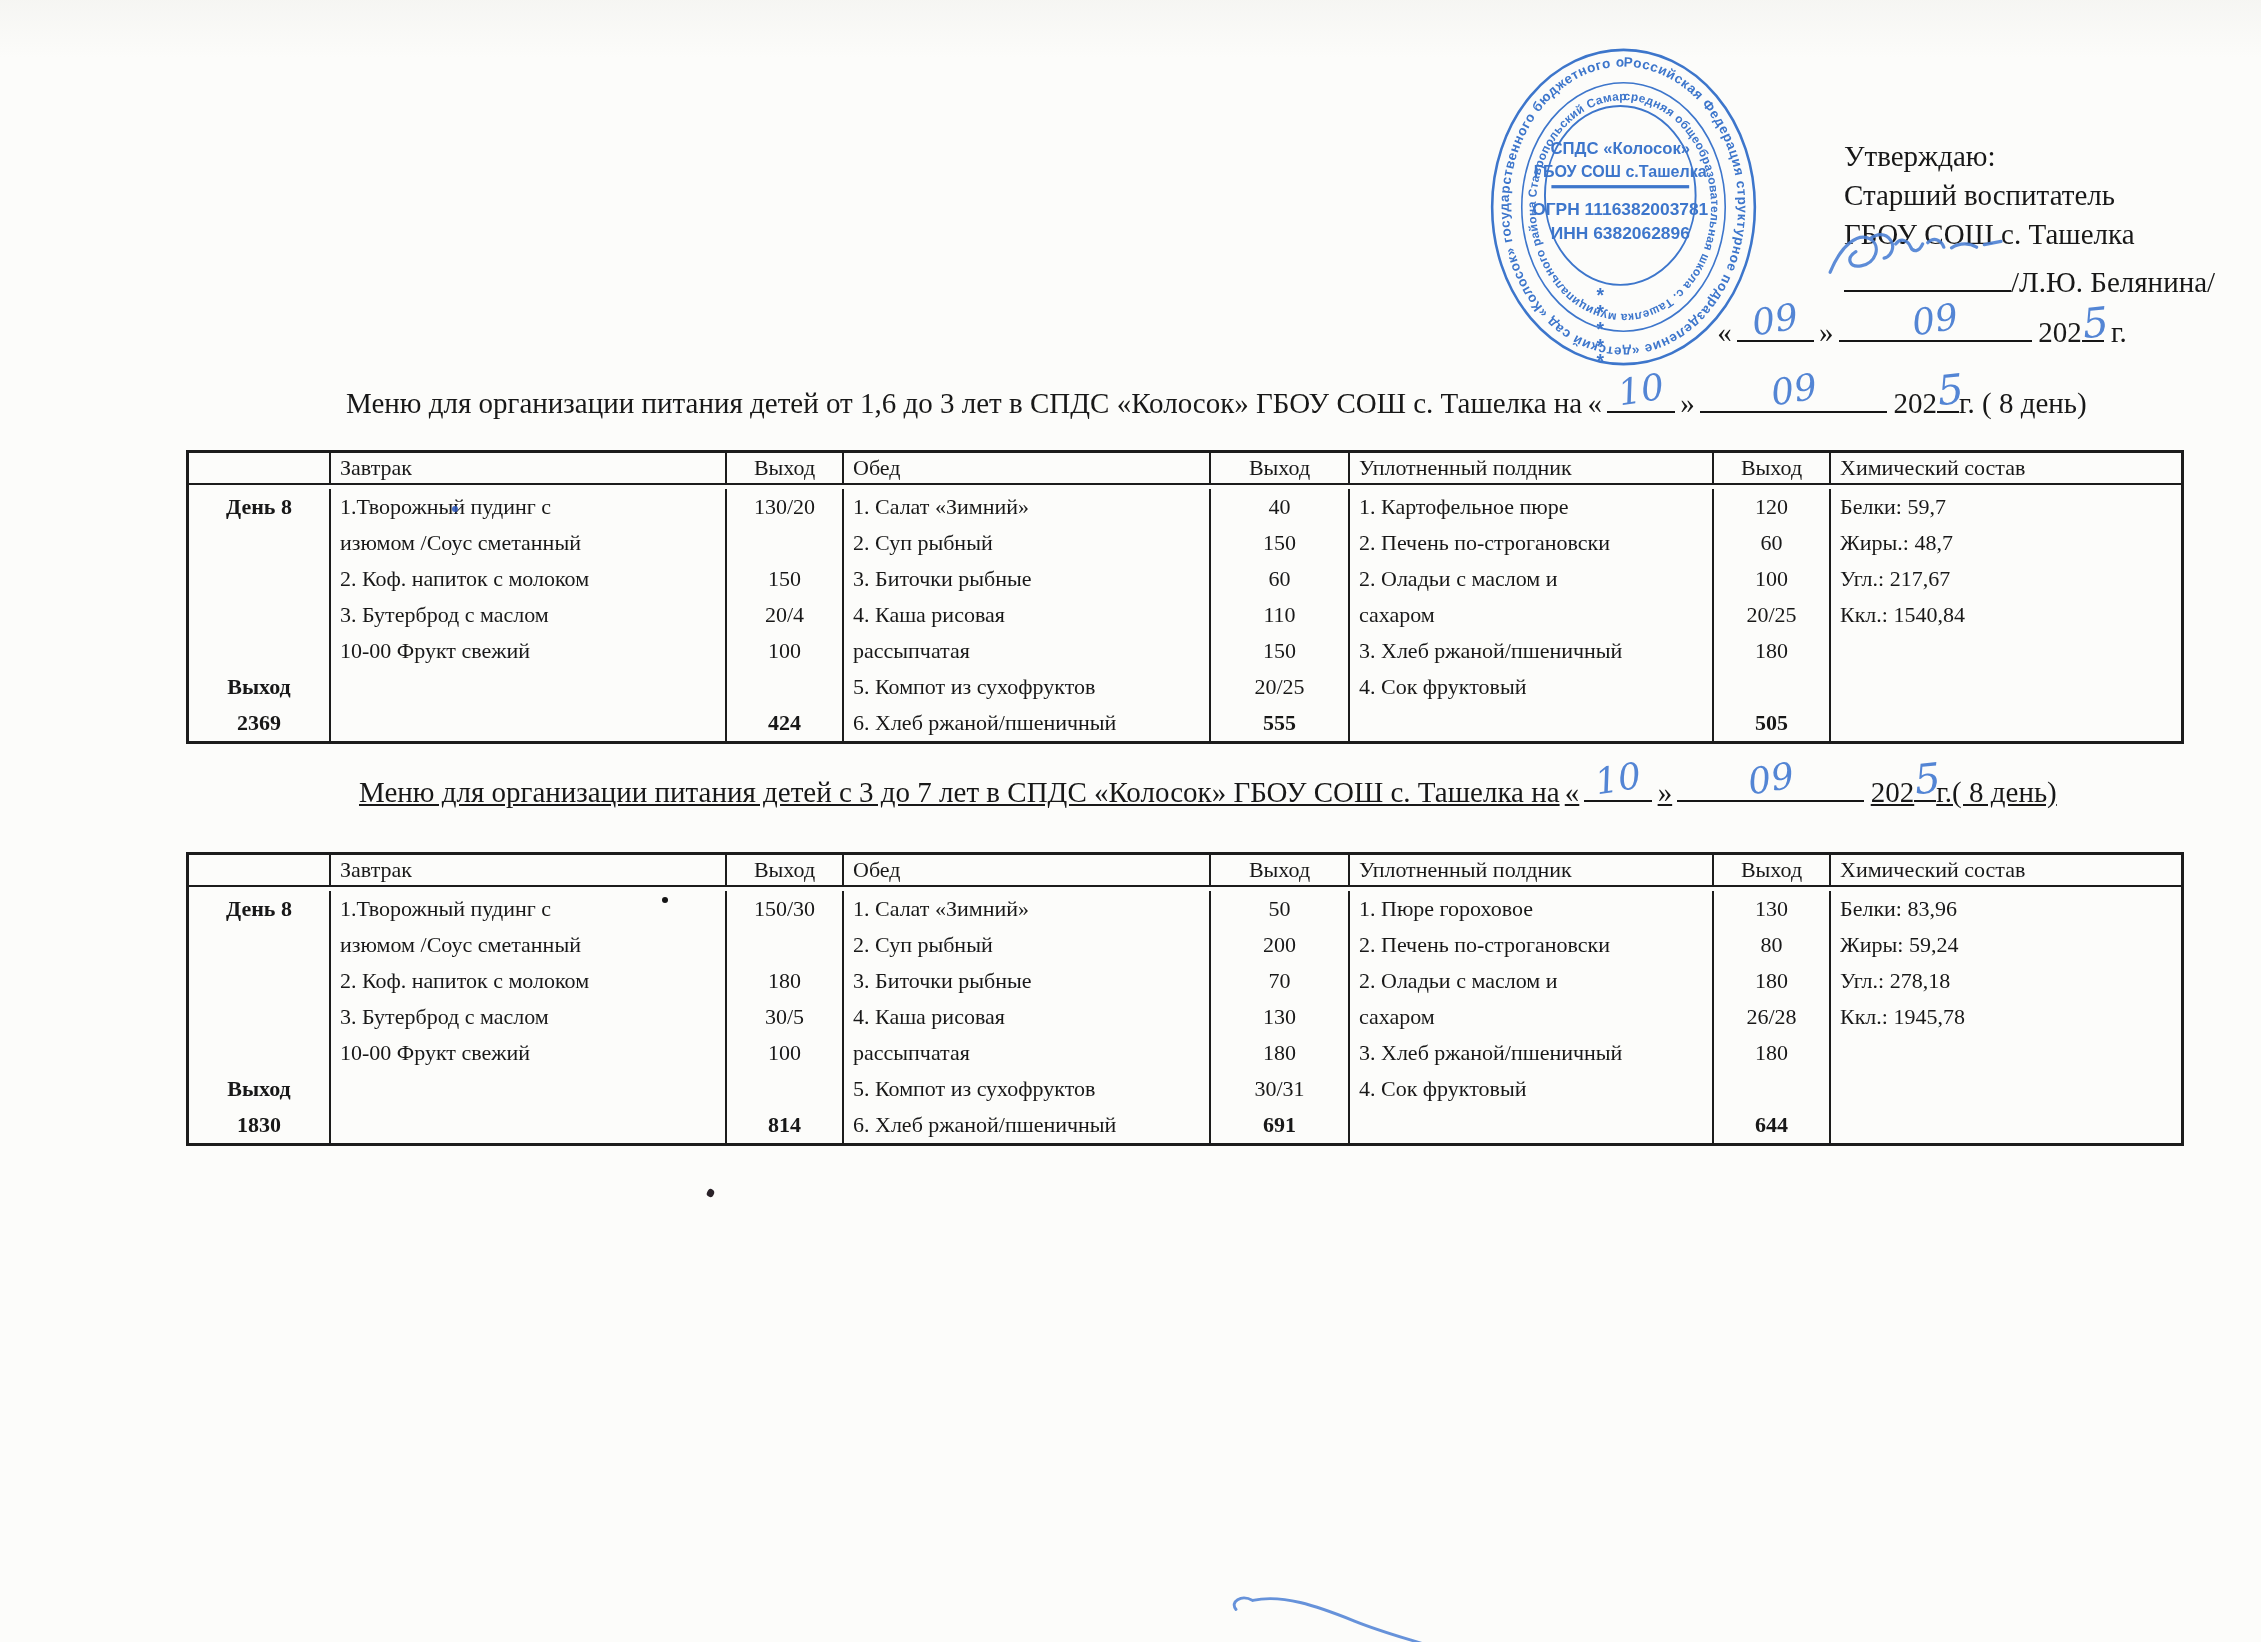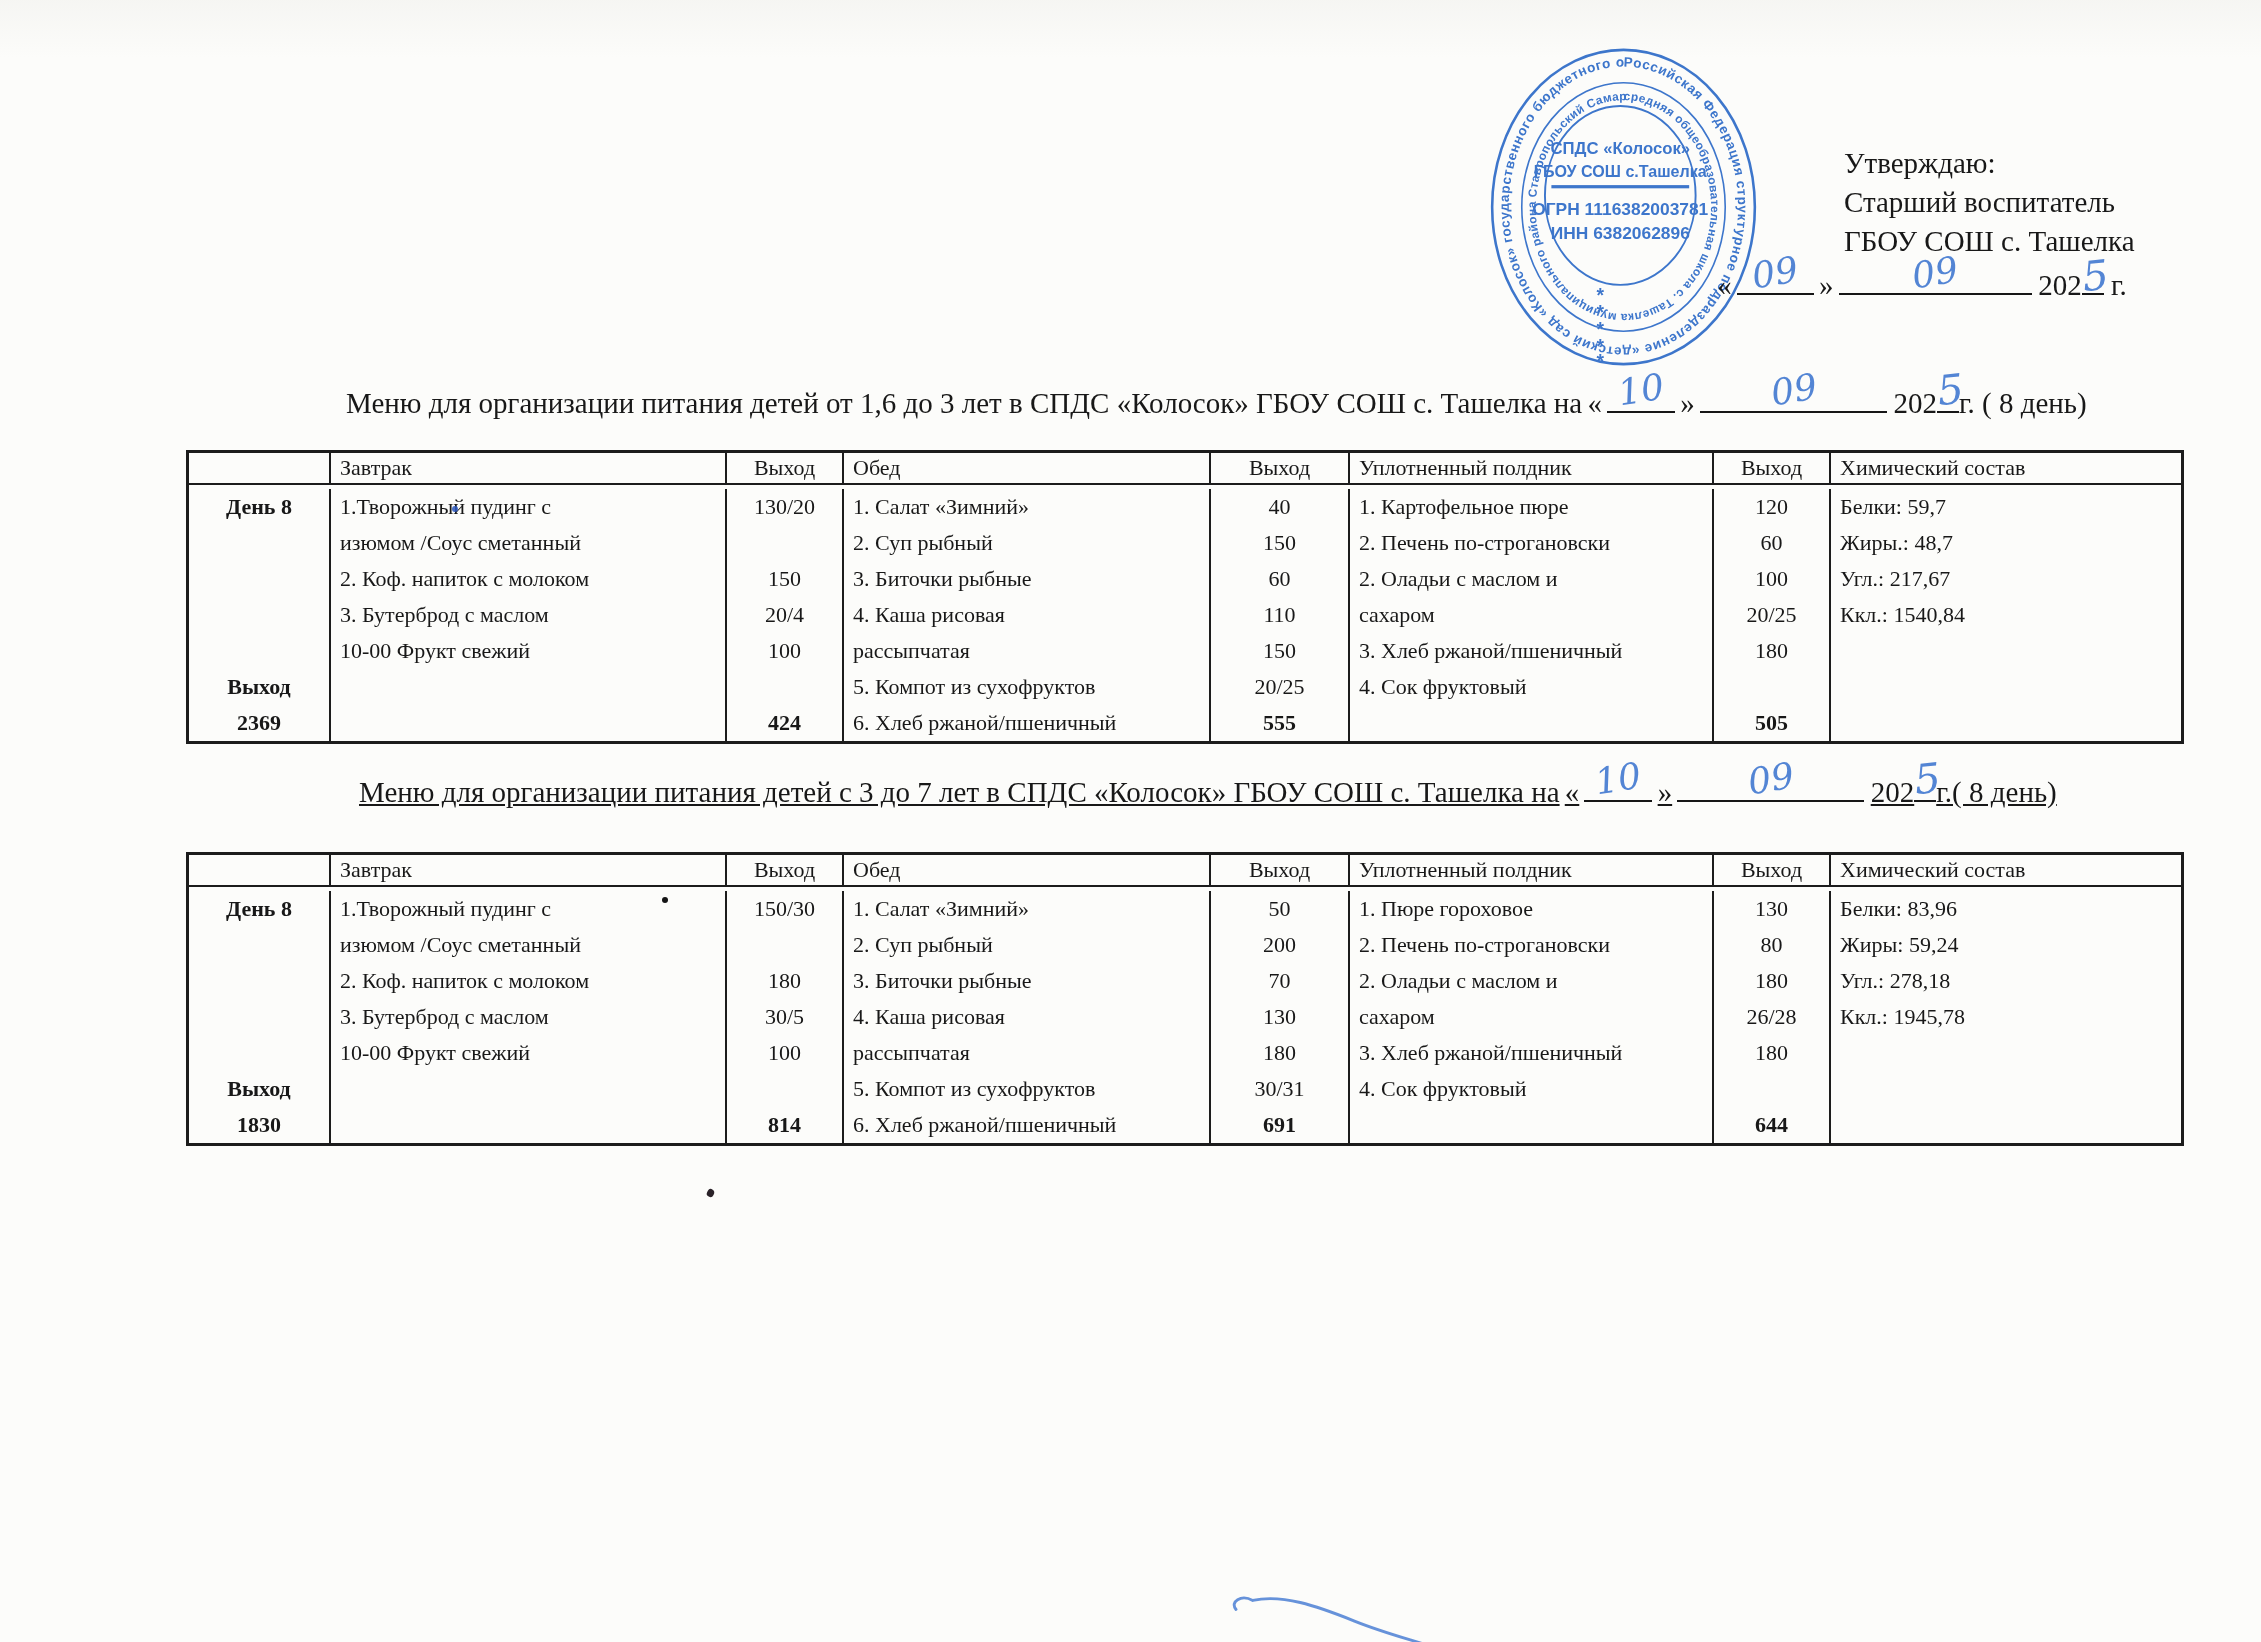--- a/index.html
+++ b/index.html
@@ -7,21 +7,21 @@
     width:2261px;height:1643px;position:relative;overflow:hidden;
     background:#fcfcfa;
     font-family:"Liberation Serif", serif;
     color:#181818;
   }
   .scan-shade{position:absolute;left:0;top:0;width:100%;height:58px;
     background:linear-gradient(rgba(205,205,198,.14),rgba(0,0,0,0));}
   
   .stamp{position:absolute;left:1487px;top:46px;width:273px;height:322px;opacity:.92;}
   
-  .approval{position:absolute;left:1844px;top:144px;font-size:29px;line-height:39px;white-space:nowrap;}
+  .approval{position:absolute;left:1844px;top:137px;font-size:29px;line-height:39px;white-space:nowrap;}
   .sig-row{position:relative;margin-top:9px;height:45px;}
   .date-row{margin-left:-132px;margin-top:5.2px;position:relative;}
   .sig-svg{position:absolute;left:-22.5px;bottom:2.6px;}
   
   .bl{display:inline-block;position:relative;border-bottom:2.6px solid #161616;height:9px;}
   .w105{width:68px}.w120{width:77px}.w290{width:187px}.w300{width:193px}.w34{width:22px}.w260{width:167px}
   .hw{position:absolute;font-family:"DejaVu Serif",serif;font-style:italic;
       color:#4b7fd3;white-space:nowrap;opacity:.95;}
   .bl>.hw{left:50%;bottom:1.3px;transform:translateX(-50%) rotate(-9deg);font-size:36px;}
   .bl>.hw5{font-size:41px;bottom:-2.6px;transform:translateX(-40%) rotate(-6deg);}
@@ -84,20 +84,31 @@
       <text x="176" y="476">*</text>
       <text x="176" y="500">*</text>
     </g>
   </g>
 </svg>
 
 <div class="approval">
   <div>Утверждаю:</div>
   <div>Старший воспитатель</div>
   <div>ГБОУ СОШ с. Ташелка</div>
+  <div class="sig-row">
+    <span class="bl w260">
+      <svg class="sig-svg" width="200" height="61" viewBox="0 0 310 95">
+        <path d="M12,72 C30,28 56,10 74,20 C92,30 84,58 60,62 C42,65 36,50 52,40
+                 M74,20 C84,12 98,10 106,22 C114,33 106,48 96,50
+                 M114,28 C122,18 133,22 137,32 C141,42 151,40 156,28
+                 M164,26 C174,16 185,22 189,33 M201,34 C215,25 230,27 240,33
+                 M252,29 L278,24" fill="none" stroke="#4b7fd3" stroke-width="5" stroke-linecap="round" opacity="0.9"></path>
+      </svg>
+    </span><span>/Л.Ю. Белянина/</span>
+  </div>
   <div class="date-row">
     <span class="q">«</span><span class="bl w120"><span class="hw">09</span></span><span class="q">»</span><span class="bl w300"><span class="hw">09</span></span><span class="yr">202</span><span class="bl w34"><span class="hw hw5">5</span></span>&nbsp;<span>г.</span>
   </div>
 </div>
 
 <div class="title t1">
   <span>Меню для организации питания детей от  1,6 до 3 лет в СПДС «Колосок» ГБОУ СОШ с. Ташелка на</span><span class="q">«</span><span class="bl w105"><span class="hw">10</span></span><span class="q">»</span><span class="bl w290"><span class="hw">09</span></span><span class="yr">202</span><span class="bl w34"><span class="hw hw5">5</span></span><span>г. ( 8 день)</span>
 </div>
 
 <div class="menu-table mt1">

